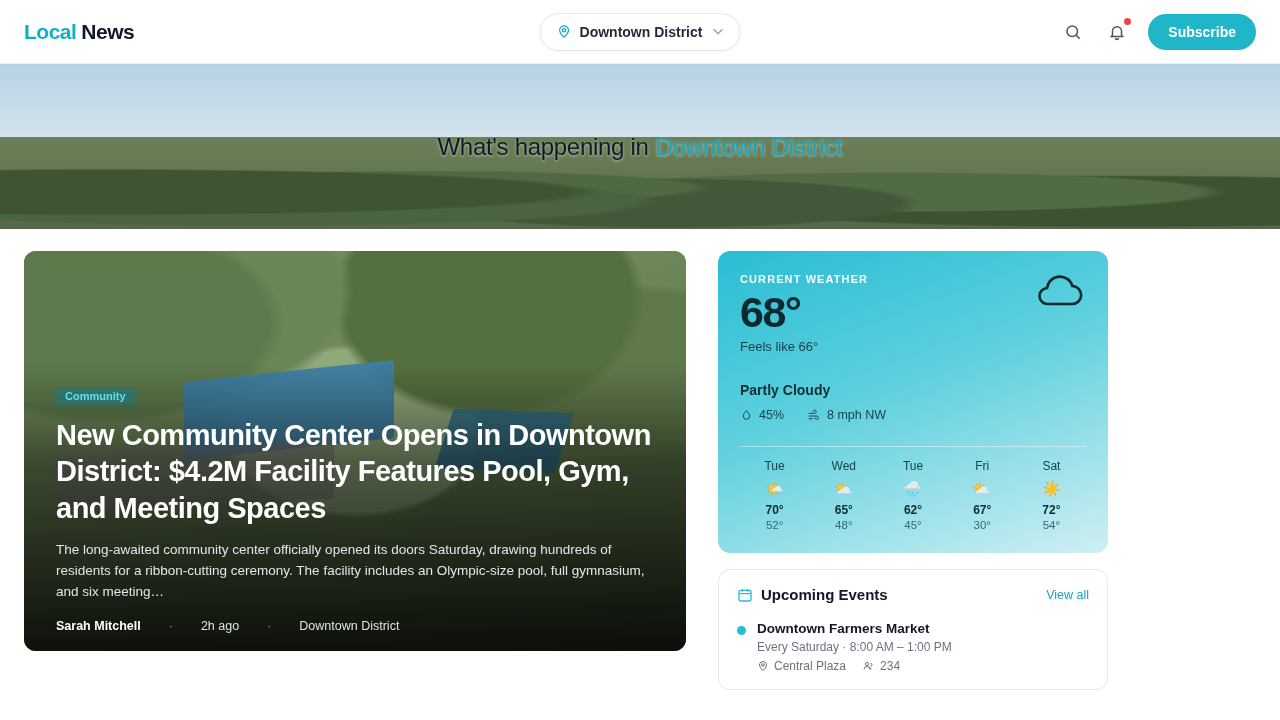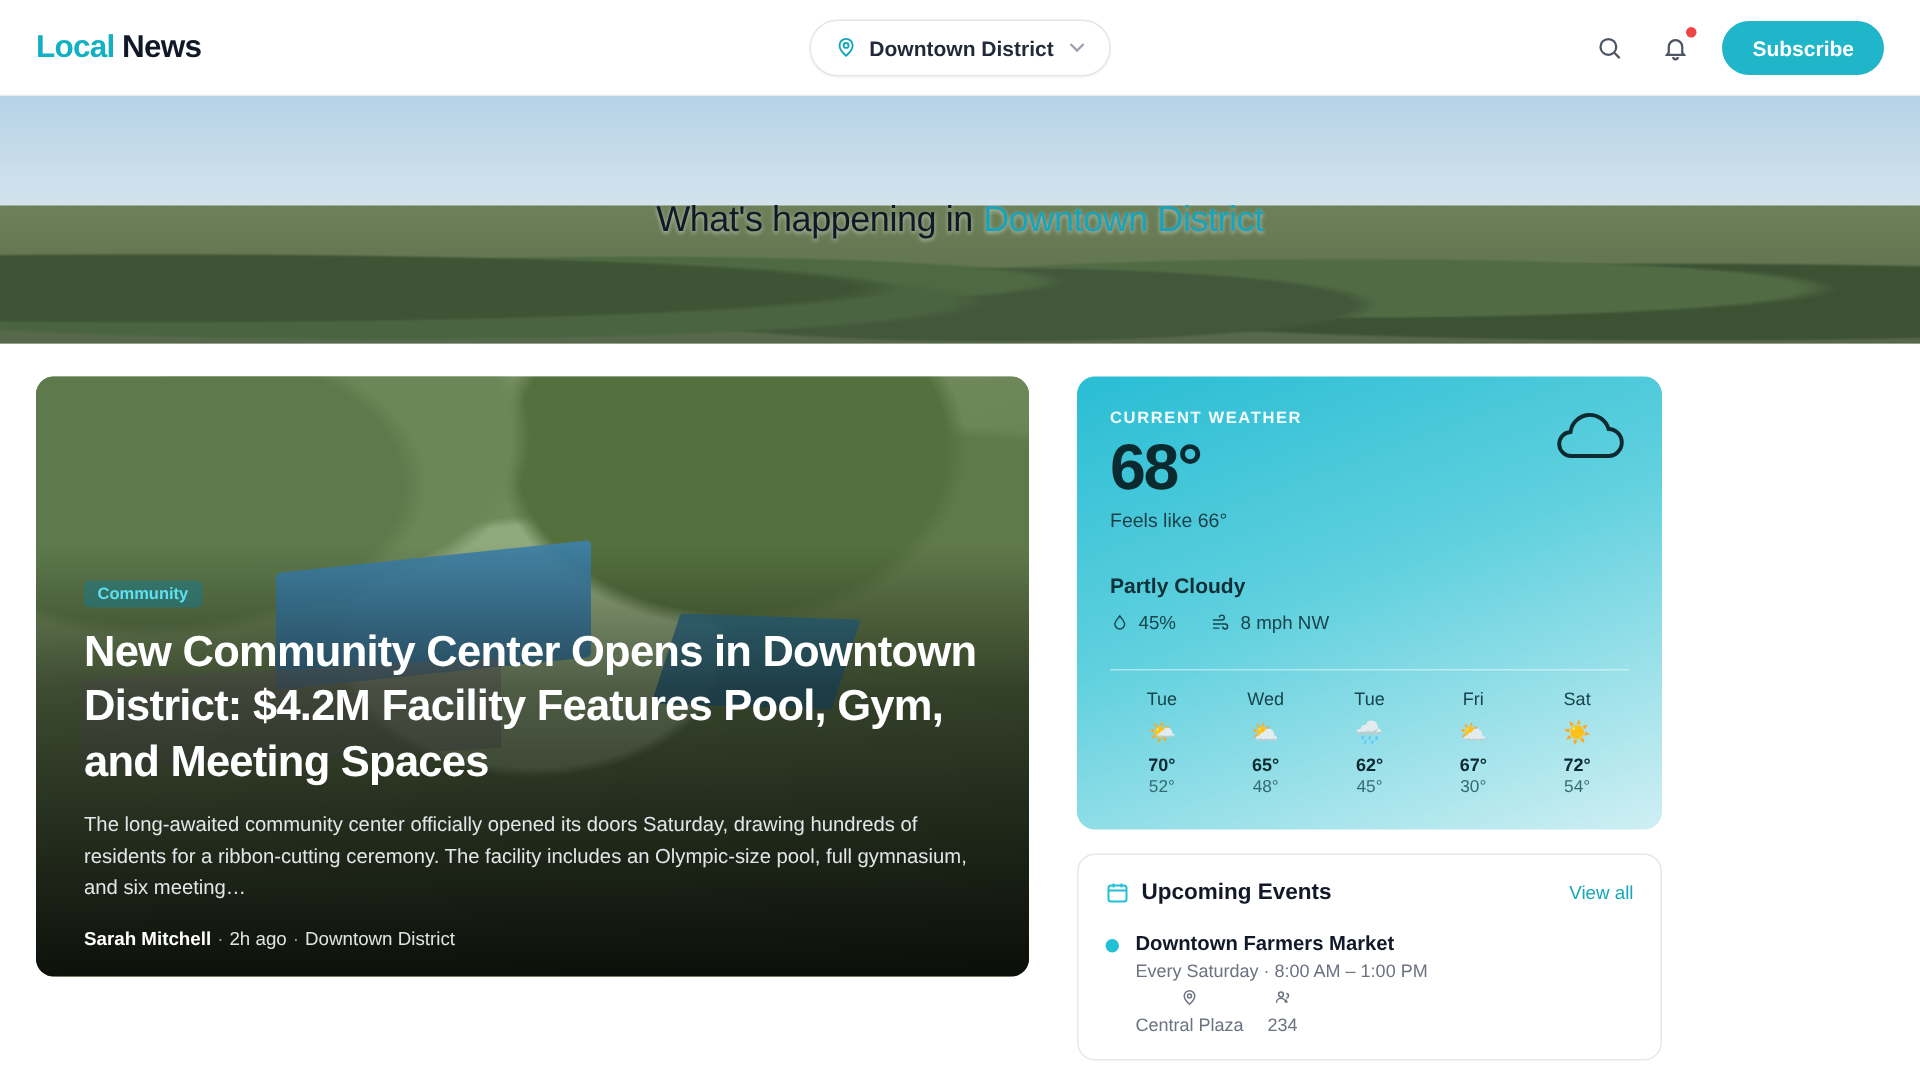--- a/index.html
+++ b/index.html
@@ -206,21 +206,21 @@
   .feature-desc {
     color: #e2e6e8;
     font-size: 13.5px;
     line-height: 1.55;
     max-width: 660px;
     margin-bottom: 16px;
   }
   .feature-meta {
     display: flex;
     align-items: flex-end;
-    gap: 4px;
+    gap: 28px;
     font-size: 12.5px;
     color: #dfe3e6;
   }
   .feature-meta .author { font-weight: bold; color: #ffffff; }
   .feature-meta .dot { color: #9aa3a8; }
 
   .latest-heading {
     margin-top: 28px;
     font-size: 17px;
     font-weight: bold;
@@ -342,21 +342,21 @@
     margin-top: 4px;
   }
   .event-foot {
     display: flex;
     gap: 16px;
     font-size: 12px;
     color: #6b7280;
     margin-top: 5px;
     align-items: center;
   }
-  .event-foot .bit { display: flex; align-items: center; gap: 5px; flex-direction: column; }
+  .event-foot .bit { display: flex; align-items: center; gap: 5px; }
   svg { display: block; }
 </style>
 </head>
 <body>
 
 <div class="header">
   <div class="logo">
     <span class="local">Local</span>
     <span class="news">News</span>
   </div>

